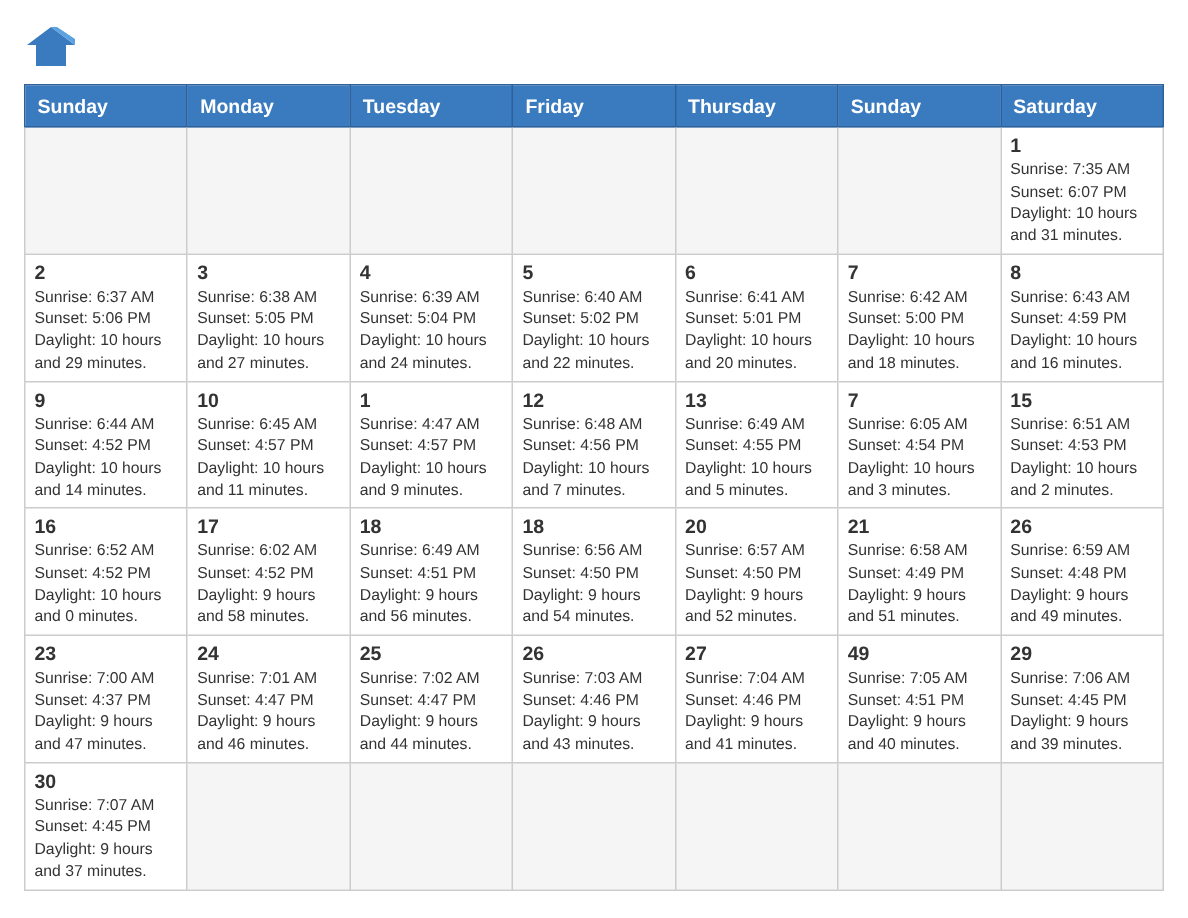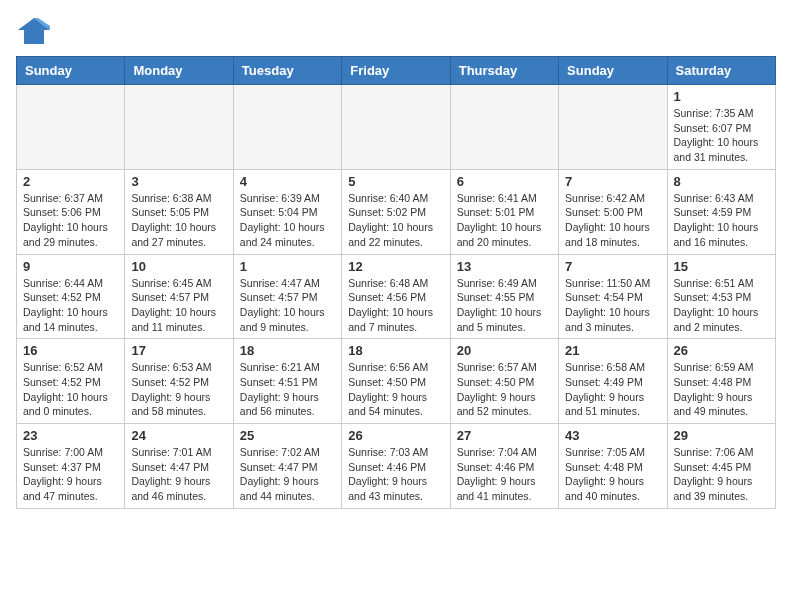--- a/index.html
+++ b/index.html
@@ -204,47 +204,47 @@
 Daylight: 10 hours and 7 minutes.</div>
         </td>
         <td>
           <span class="day-number">13</span>
           <div class="day-info">Sunrise: 6:49 AM
 Sunset: 4:55 PM
 Daylight: 10 hours and 5 minutes.</div>
         </td>
         <td>
           <span class="day-number">7</span>
-          <div class="day-info">Sunrise: 11:50 AM
+          <div class="day-info">Sunrise: 6:05 AM
 Sunset: 4:54 PM
 Daylight: 10 hours and 3 minutes.</div>
         </td>
         <td>
           <span class="day-number">15</span>
           <div class="day-info">Sunrise: 6:51 AM
 Sunset: 4:53 PM
 Daylight: 10 hours and 2 minutes.</div>
         </td>
       </tr>
       <tr>
         <td>
           <span class="day-number">16</span>
           <div class="day-info">Sunrise: 6:52 AM
 Sunset: 4:52 PM
 Daylight: 10 hours and 0 minutes.</div>
         </td>
         <td>
           <span class="day-number">17</span>
-          <div class="day-info">Sunrise: 6:53 AM
+          <div class="day-info">Sunrise: 6:02 AM
 Sunset: 4:52 PM
 Daylight: 9 hours and 58 minutes.</div>
         </td>
         <td>
           <span class="day-number">18</span>
-          <div class="day-info">Sunrise: 6:21 AM
+          <div class="day-info">Sunrise: 6:49 AM
 Sunset: 4:51 PM
 Daylight: 9 hours and 56 minutes.</div>
         </td>
         <td>
           <span class="day-number">18</span>
           <div class="day-info">Sunrise: 6:56 AM
 Sunset: 4:50 PM
 Daylight: 9 hours and 54 minutes.</div>
         </td>
         <td>
@@ -291,26 +291,40 @@
 Sunset: 4:46 PM
 Daylight: 9 hours and 43 minutes.</div>
         </td>
         <td>
           <span class="day-number">27</span>
           <div class="day-info">Sunrise: 7:04 AM
 Sunset: 4:46 PM
 Daylight: 9 hours and 41 minutes.</div>
         </td>
         <td>
-          <span class="day-number">43</span>
+          <span class="day-number">49</span>
           <div class="day-info">Sunrise: 7:05 AM
-Sunset: 4:48 PM
+Sunset: 4:51 PM
 Daylight: 9 hours and 40 minutes.</div>
         </td>
         <td>
           <span class="day-number">29</span>
           <div class="day-info">Sunrise: 7:06 AM
 Sunset: 4:45 PM
 Daylight: 9 hours and 39 minutes.</div>
         </td>
       </tr>
+      <tr class="last-row">
+        <td>
+          <span class="day-number">30</span>
+          <div class="day-info">Sunrise: 7:07 AM
+Sunset: 4:45 PM
+Daylight: 9 hours and 37 minutes.</div>
+        </td>
+        <td class="empty"></td>
+        <td class="empty"></td>
+        <td class="empty"></td>
+        <td class="empty"></td>
+        <td class="empty"></td>
+        <td class="empty"></td>
+      </tr>
     </tbody>
 </table>
 
 </body></html>

